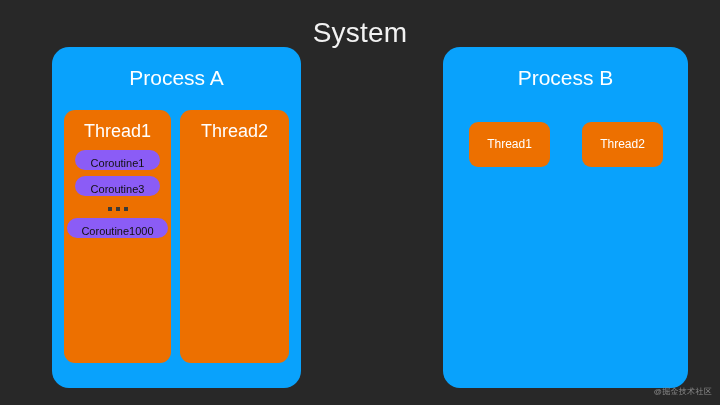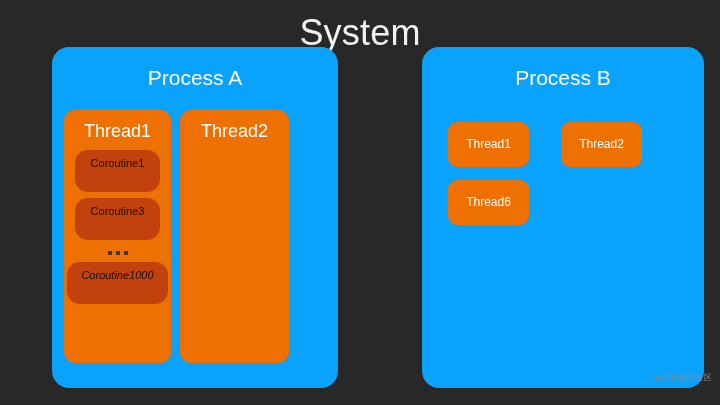--- a/index.html
+++ b/index.html
@@ -21,41 +21,40 @@
   }
 
   
   .system-title {
     position: absolute;
     left: 0;
     top: 16px;
     width: 720px;
     text-align: center;
     color: #f2f2f2;
-    font-size: 36px;
+    font-size: 28px;
     line-height: 34px;
     letter-spacing: 0.2px;
     font-weight: 400;
   }
 
   
   .process {
     position: absolute;
     background: #09A2FC;
     border-radius: 17px;
-    padding-left: 37px;
   }
   #process-a {
     left: 52px;
     top: 47px;
     width: 249px;
     height: 341px;
   }
   #process-b {
-    left: 422px;
+    left: 443px;
     top: 47px;
     width: 245px;
     height: 341px;
   }
   .process-title {
     position: absolute;
     left: 0;
     top: 18px;
     width: 100%;
     text-align: center;
@@ -96,33 +95,32 @@
   
   .coroutine-list {
     position: absolute;
     left: 0;
     top: 40px;
     width: 100%;
   }
   .coroutine {
     margin: 0 auto 6px auto;
     width: 85px;
-    height: 42px;
-    background: #c2410c;
+    height: 20px;
+    background: #8b5cf6;
     border-radius: 13px;
     color: #111111;
     font-size: 11px;
     line-height: 26px;
     text-align: center;
     font-weight: 400;
     box-sizing: border-box;
   }
   .coroutine.wide {
     width: 101px;
-    font-style: italic;
   }
   .dots {
     height: 13px;
     display: flex;
     align-items: center;
     justify-content: center;
     gap: 4px;
     margin-bottom: 3px;
   }
   .dots i {
@@ -151,21 +149,21 @@
     font-size: 12px;
     line-height: 45px;
     text-align: center;
     font-weight: 400;
   }
 
   
   .watermark {
     position: absolute;
     right: 8px;
-    bottom: 22px;
+    bottom: 8px;
     color: #8c8c8c;
     font-size: 8px;
     line-height: 11px;
     letter-spacing: 0.3px;
     white-space: nowrap;
   }
 </style>
 </head>
 <body>
 
@@ -194,19 +192,18 @@
       <div class="thread-col-title">Thread2</div>
     </div>
   </div>
 
   <div class="process" id="process-b">
     <div class="process-title">Process B</div>
 
     <div class="thread-grid">
       <div class="thread-chip">Thread1</div>
       <div class="thread-chip">Thread2</div>
-      <div class="thread-chip">Thread6</div>
     </div>
   </div>
 
   <div class="watermark">@掘金技术社区</div>
 
 </div>
 
 </body></html>

